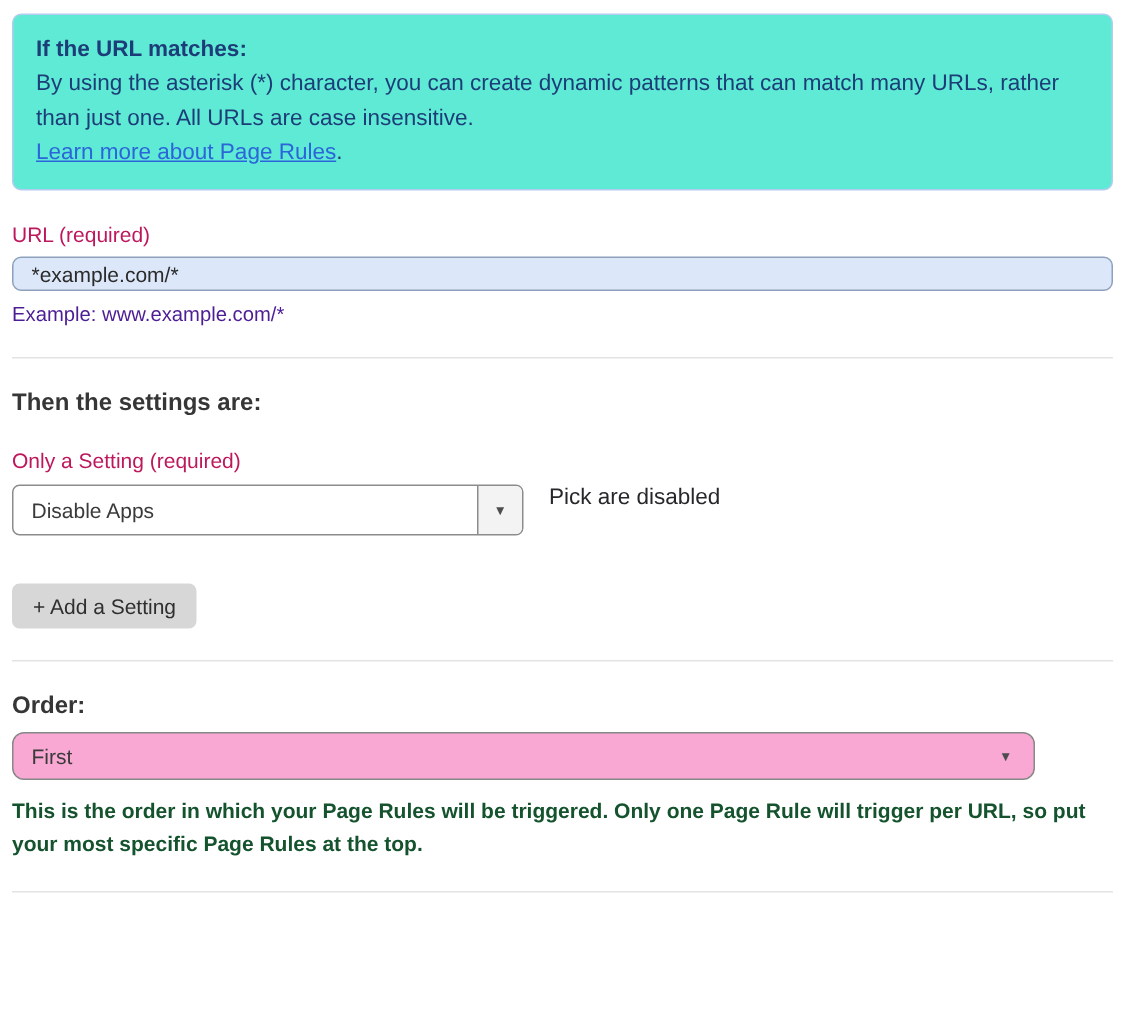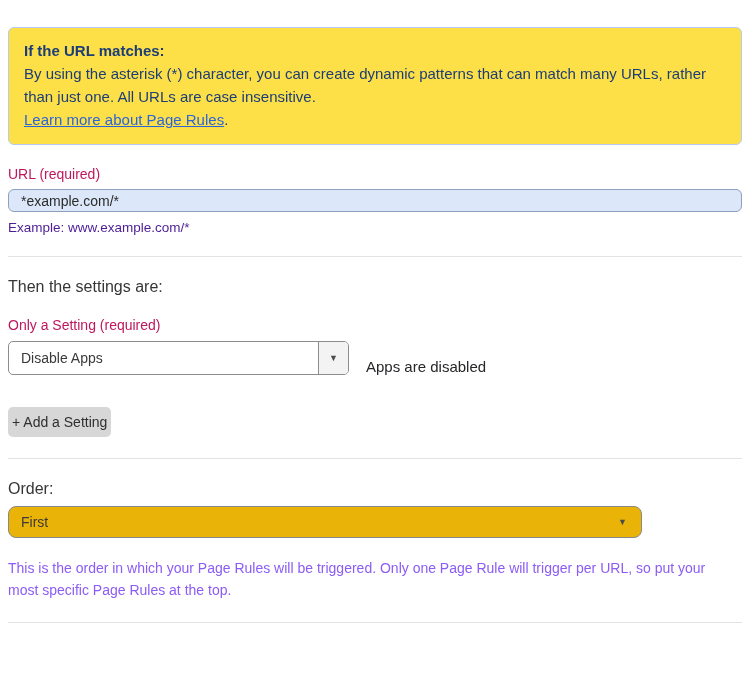--- a/index.html
+++ b/index.html
@@ -11,22 +11,22 @@
     overflow: hidden;
   }
   main { padding: 8px 8px 0 8px; }
 
   h1.page-title {
     font-size: 20px; font-weight: bold; color: #383838;
     letter-spacing: .2px; margin-top: 4px;
   }
 
   .info-box {
-    margin-top: 19px;
-    background: #fde047;
+    margin-top: 1px;
+    background: #5eead4;
     border: 1px solid #b3ccf0;
     border-radius: 6px;
     padding: 11px 15px 13px 15px;
     color: #1d3d78;
     font-size: 15px;
     line-height: 23px;
   }
   .info-box .info-heading { font-weight: bold; }
   .info-box a {
     color: #2b65d9; text-decoration: underline; cursor: pointer;
@@ -53,25 +53,25 @@
     font-size: 13.5px; color: #4c1d95;
     margin-top: 8px;
   }
 
   hr.divider {
     border: none; border-top: 1px solid #e3e3e3;
     margin-top: 21px;
   }
 
   h2.section-heading {
-    font-size: 16px; font-weight: normal; color: #363636;
+    font-size: 16px; font-weight: bold; color: #363636;
     margin-top: 21px;
   }
 
-  .setting-row { display: flex; align-items: flex-end; margin-top: 8px; }
+  .setting-row { display: flex; align-items: flex-start; margin-top: 8px; }
   .select-box {
     width: 341px; height: 34px;
     background: #ffffff;
     border: 1px solid #8c8c8c;
     border-radius: 5px;
     display: flex; align-items: stretch;
     cursor: pointer;
     overflow: hidden;
   }
   .select-box .select-value {
@@ -90,38 +90,39 @@
   .setting-status { margin-left: 17px; font-size: 15px; color: #27272b; }
 
   .btn {
     font-family: "Liberation Sans", sans-serif;
     font-size: 14px;
     border: none; border-radius: 5px;
     cursor: pointer;
     white-space: nowrap;
   }
   .btn.gray { background: #d7d7d7; color: #2f2f2f; }
-  .add-setting-btn { margin-top: 32px; height: 30px; padding: 0 4px; }
+  .add-setting-btn { margin-top: 32px; height: 30px; padding: 0 14px; }
 
   .order-select {
-    width: 634px; height: 32px;
+    width: 682px; height: 32px;
     margin-top: 8px;
-    background: #eab308;
+    background: #f9a8d4;
     border: 1px solid #888888;
     border-radius: 8px;
     display: flex; align-items: center; justify-content: space-between;
     padding: 0 14px 0 12px;
     font-size: 14px; color: #3a3a3a;
     cursor: pointer;
   }
   .help-text {
-    margin-top: 19px;
-    font-size: 14px; color: #8b5cf6;
+    margin-top: 9px;
+    font-size: 14px; color: #14532d;
     line-height: 22px;
     max-width: 730px;
+    font-weight: bold;
   }
 </style>
 </head>
 <body>
 
 <main>
 
 
   <section class="info-box">
     <p class="info-heading">If the URL matches:</p>
@@ -138,21 +139,21 @@
   <h2 class="section-heading">Then the settings are:</h2>
 
   <label class="field-label">Only a Setting (required)</label>
   <div class="setting-row">
     <div class="select-box">
       <span class="select-value">Disable Apps</span>
       <span class="select-arrow-btn">
         <span class="caret">▼</span>
       </span>
     </div>
-    <span class="setting-status">Apps are disabled</span>
+    <span class="setting-status">Pick are disabled</span>
   </div>
 
   <button class="btn gray add-setting-btn">+ Add a Setting</button>
 
   <hr class="divider">
 
   <h2 class="section-heading">Order:</h2>
 
   <div class="order-select">
     <span>First</span>

